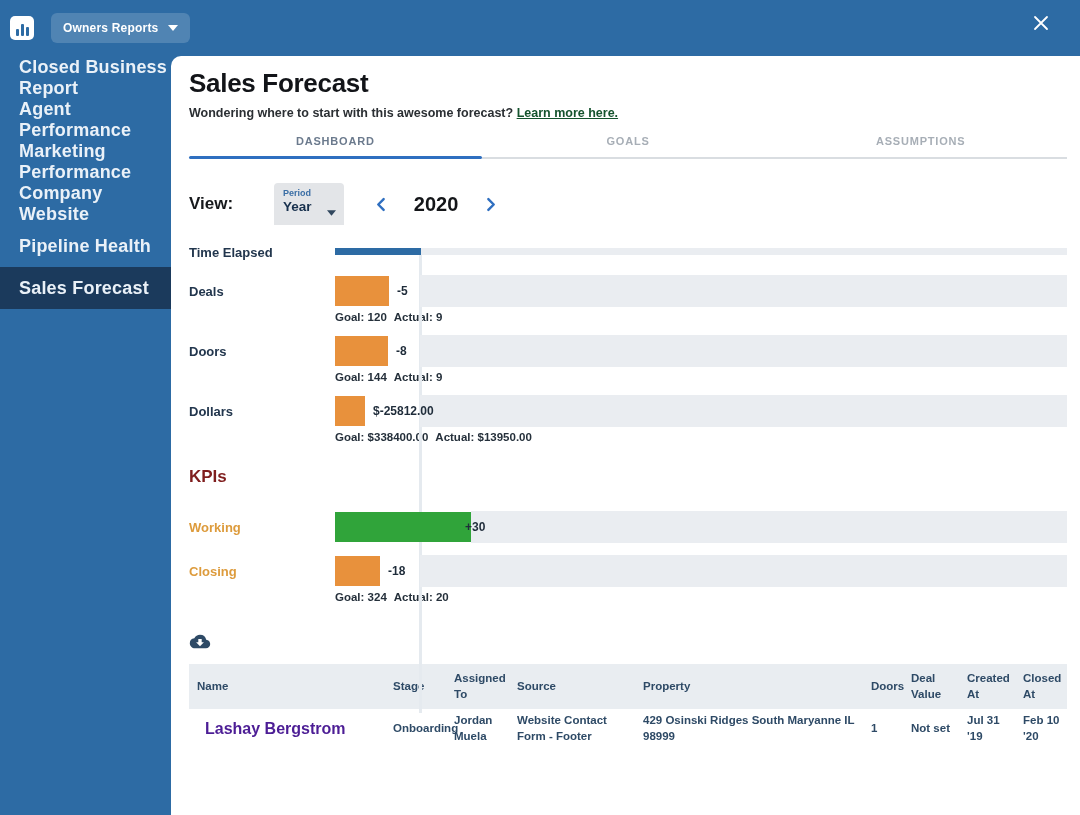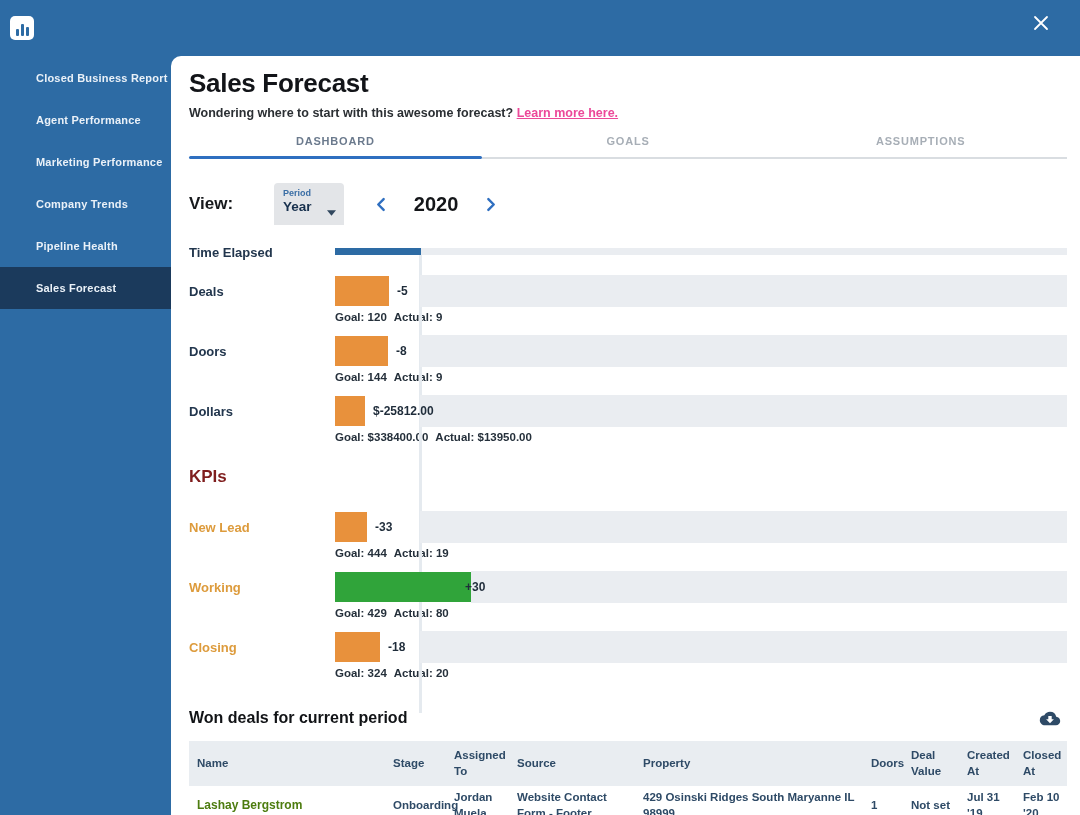--- a/index.html
+++ b/index.html
@@ -8,28 +8,28 @@
 
   
   .topbar { position:absolute; top:0; left:0; width:1080px; height:56px; background:#2d6ba4; display:flex; align-items:center; }
   .app-logo { width:24px; height:24px; margin-left:10px; background:#ffffff; border-radius:5px; display:flex; align-items:flex-end; justify-content:center; gap:2px; padding:4px 4px; }
   .app-logo i { display:block; width:3px; background:#2d6ba4; border-radius:1px; }
   .menu-btn { margin-left:17px; height:30px; padding:0 12px; background:rgba(255,255,255,0.17); border:none; border-radius:6px; color:#fff; font-family:"Liberation Sans",sans-serif; font-size:12px; font-weight:bold; letter-spacing:.2px; display:flex; align-items:center; gap:9px; cursor:pointer; }
   .close-btn { position:absolute; right:29px; top:14px; width:20px; height:20px; background:none; border:none; cursor:pointer; padding:0; }
 
   
   .sidebar { position:absolute; top:56px; left:0; width:171px; bottom:0; background:#2d6ba4; padding-top:1px; }
-  .side-item { height:42px; display:flex; align-items:center; padding-left:36px; color:#eaf1f8; font-size:11px; font-weight:bold; letter-spacing:.2px; cursor:pointer; }
+  .side-item { height:42px; display:flex; align-items:center; padding-left:19px; color:#eaf1f8; font-size:18px; font-weight:bold; letter-spacing:.2px; cursor:pointer; }
   .side-item.active { background:#1b3a5c; }
 
   
   .main { position:absolute; top:56px; left:171px; width:909px; height:759px; background:#ffffff; border-top-left-radius:10px; padding:12px 13px 0 18px; overflow:hidden; }
   .page-title { font-size:26px; font-weight:800; color:#121418; letter-spacing:-.3px; }
   .subtitle { margin-top:7px; font-size:12.5px; color:#2b2f33; font-weight:bold; }
-  .subtitle a { color:#ec4899; text-decoration:underline; cursor:pointer; }
+  .subtitle a { color:#14532d; text-decoration:underline; cursor:pointer; }
 
   
   .tabs { margin-top:15px; display:flex; }
   .tab { flex:1; text-align:center; font-size:11px; font-weight:bold; letter-spacing:.8px; color:#a7aeb6; padding-bottom:9px; cursor:pointer; }
   .tab.active { color:#6b7a8d; }
   .tab-underline { display:flex; height:3px; }
   .tab-underline .seg { flex:1; }
   .tab-underline .seg.on { background:#2f6fc0; border-radius:2px; }
   .tab-underline .seg.off { background:#d9dde1; height:2px; margin-top:1px; }
 
@@ -65,44 +65,50 @@
   .section-h { font-size:17px; font-weight:800; color:#7f1d1d; }
   .kpis-h { margin-top:24px; margin-bottom:24px; }
 
   
   .won-head { margin-top:30px; display:flex; align-items:center; justify-content:space-between; padding-right:6px; }
   .won-title { font-size:16px; font-weight:800; color:#111316; }
   .dl-btn { background:none; border:none; cursor:pointer; padding:0; display:flex; }
   table.deals { margin-top:14px; width:878px; border-collapse:collapse; table-layout:fixed; }
   table.deals th { background:#e9edf1; text-align:left; font-size:11.5px; font-weight:bold; color:#2e4a66; padding:7px 6px 7px 8px; height:42px; vertical-align:middle; line-height:1.35; }
   table.deals td { font-size:11.5px; font-weight:bold; color:#2e4a66; padding:4px 6px 4px 8px; height:33px; vertical-align:middle; line-height:1.35; }
-  td.name a { color:#4d7c0f; font-size:12px; text-decoration:none; cursor:pointer; }
+  td.name a { color:#4c1d95; font-size:16px; text-decoration:none; cursor:pointer;margin-left:8px; }
   td.stage { color:#41a752; }
 </style>
 </head>
 <body>
 
 <div class="topbar">
   <div class="app-logo">
     <i style="height:7px"></i>
       <i style="height:12px"></i>
       <i style="height:9px"></i>
   </div>
+  <button class="menu-btn">
+    <span>Owners Reports</span>
+    <svg width="10" height="6" viewBox="0 0 10 6">
+        <path d="M0 0 L10 0 L5 6 Z" fill="#ffffff"></path>
+      </svg>
+  </button>
   <button class="close-btn">
     <svg width="16" height="16" viewBox="0 0 16 16">
       <path d="M2 2 L14 14 M14 2 L2 14" stroke="#ffffff" stroke-width="1.8" stroke-linecap="round"></path>
     </svg>
   </button>
 </div>
 
 <div class="sidebar">
   <div class="side-item">Closed Business Report</div>
   <div class="side-item">Agent Performance</div>
   <div class="side-item">Marketing Performance</div>
-  <div class="side-item">Company Trends</div>
+  <div class="side-item">Company Website</div>
   <div class="side-item">Pipeline Health</div>
   <div class="side-item active">Sales Forecast</div>
 </div>
 
 <div class="main">
 
   <div class="page-title">Sales Forecast</div>
   <div class="subtitle">
     <span>Wondering where to start with this awesome forecast?</span>
     <a>Learn more here.</a>
@@ -196,68 +202,49 @@
         </div>
       </div>
       <div class="goal-line">
         <span>Goal: $338400.00</span>
         <span>Actual: $13950.00</span>
       </div>
     </div>
 
     <div class="section-h kpis-h">KPIs</div>
 
-    <div class="block">
-      <div class="prog-row">
-        <div class="prog-label kpi">New Lead</div>
-        <div class="track">
-          <div class="track-bg" style="left:85px"></div>
-          <div class="bar orange" style="width:32px"></div>
-          <div class="delta" style="left:40px">-33</div>
-        </div>
-      </div>
-      <div class="goal-line">
-        <span>Goal: 444</span>
-        <span>Actual: 19</span>
-      </div>
-    </div>
 
     <div class="block">
       <div class="prog-row">
         <div class="prog-label kpi">Working</div>
         <div class="track">
           <div class="track-bg" style="left:136px"></div>
           <div class="bar green" style="width:136px"></div>
           <div class="delta" style="left:130px">+30</div>
         </div>
       </div>
-      <div class="goal-line">
-        <span>Goal: 429</span>
-        <span>Actual: 80</span>
-      </div>
     </div>
 
     <div class="block">
       <div class="prog-row">
         <div class="prog-label kpi">Closing</div>
         <div class="track">
           <div class="track-bg" style="left:85px"></div>
           <div class="bar orange" style="width:45px"></div>
           <div class="delta" style="left:53px">-18</div>
         </div>
       </div>
       <div class="goal-line">
         <span>Goal: 324</span>
         <span>Actual: 20</span>
       </div>
     </div>
   </div>
 
   <div class="won-head">
-    <div class="won-title">Won deals for current period</div>
     <button class="dl-btn">
       <svg width="22" height="17" viewBox="0 0 24 20">
         <path fill-rule="evenodd" d="M19.35 8.04A7.49 7.49 0 0 0 12 2C9.11 2 6.6 3.64 5.35 6.04A5.99 5.99 0 0 0 0 12c0 3.31 2.69 6 6 6h13c2.76 0 5-2.24 5-5 0-2.64-2.05-4.78-4.65-4.96z M16.6 11 12 15.6 7.4 11 10 11 10 7 14 7 14 11 z" fill="#2e4a66"></path>
       </svg>
     </button>
   </div>
 
   <table class="deals">
     <colgroup>
       <col style="width:196px">

